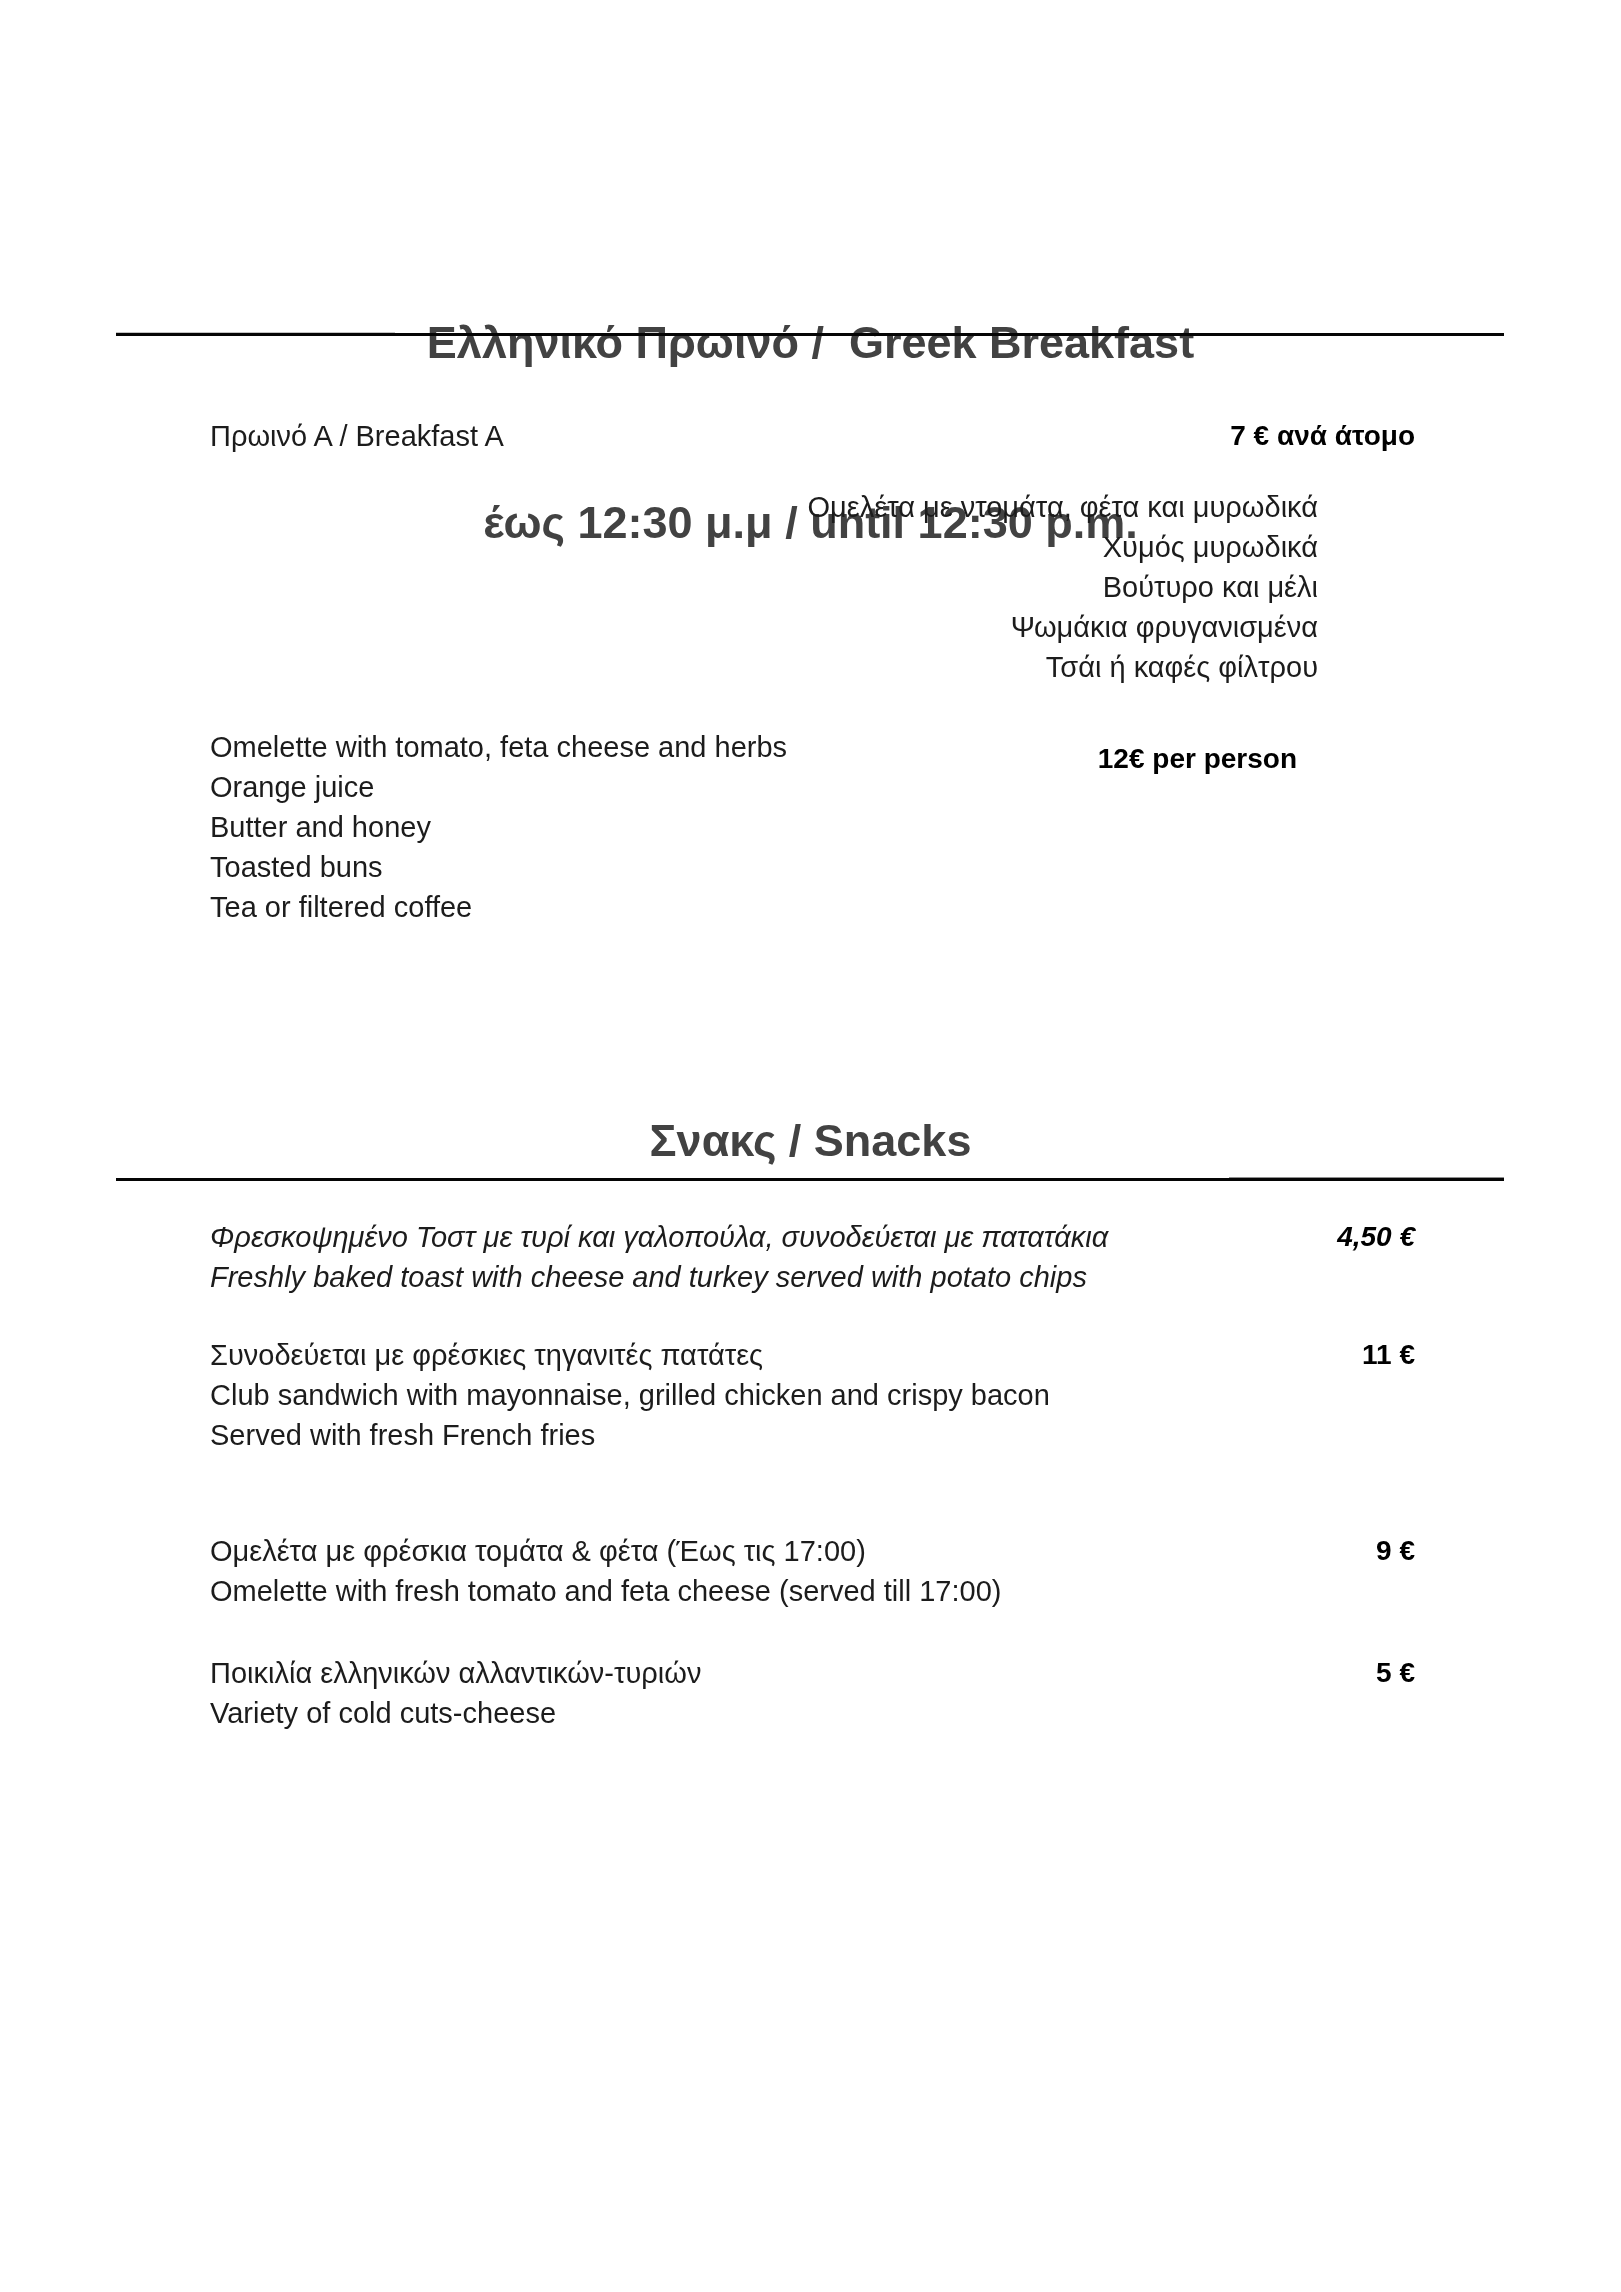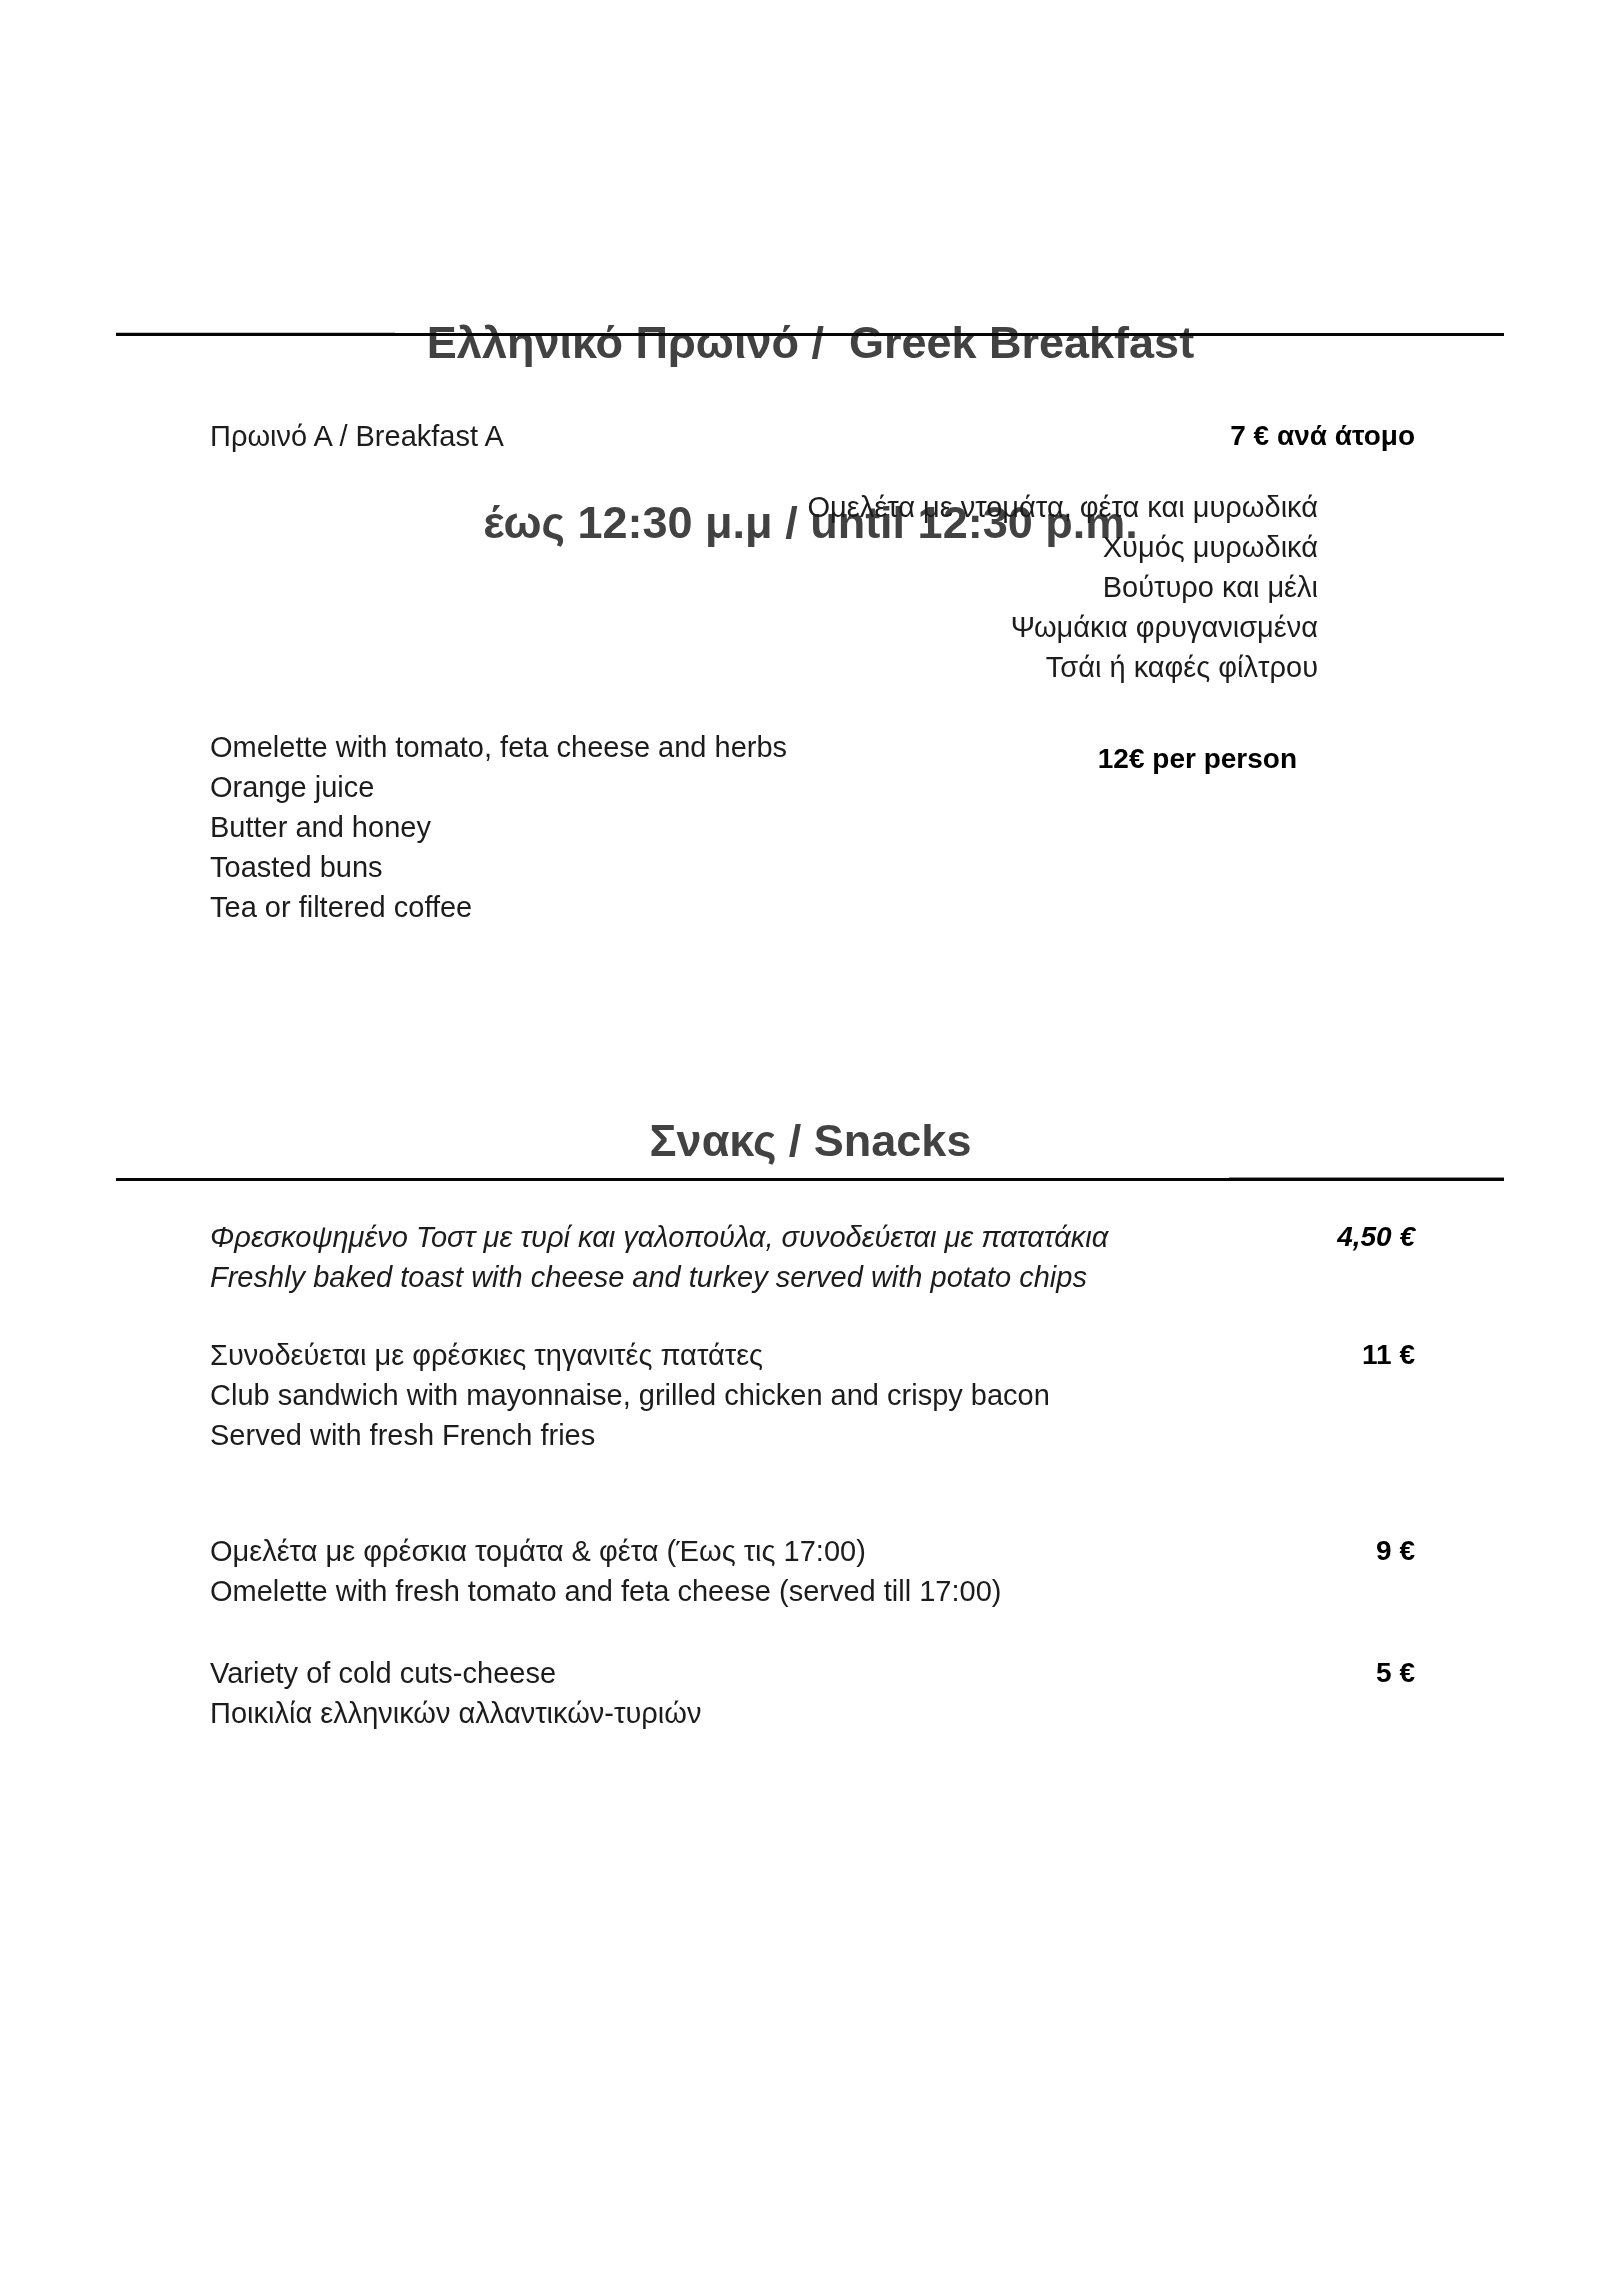--- a/index.html
+++ b/index.html
@@ -158,20 +158,20 @@
   <div class="body-block snack-item-3">
     <div class="lines">
       <div class="line">Ομελέτα με φρέσκια τομάτα &amp; φέτα (Έως τις 17:00)</div>
       <div class="line">Omelette with fresh tomato and feta cheese (served till 17:00)</div>
     </div>
     <div class="price">9 €</div>
   </div>
 
   <div class="body-block snack-item-4">
     <div class="lines">
+      <div class="line">Ποικιλία ελληνικών αλλαντικών-τυριών</div>
       <div class="line">Variety of cold cuts-cheese</div>
-      <div class="line">Ποικιλία ελληνικών αλλαντικών-τυριών</div>
     </div>
     <div class="price">5 €</div>
   </div>
 
 </div>
 
 
 </body></html>

